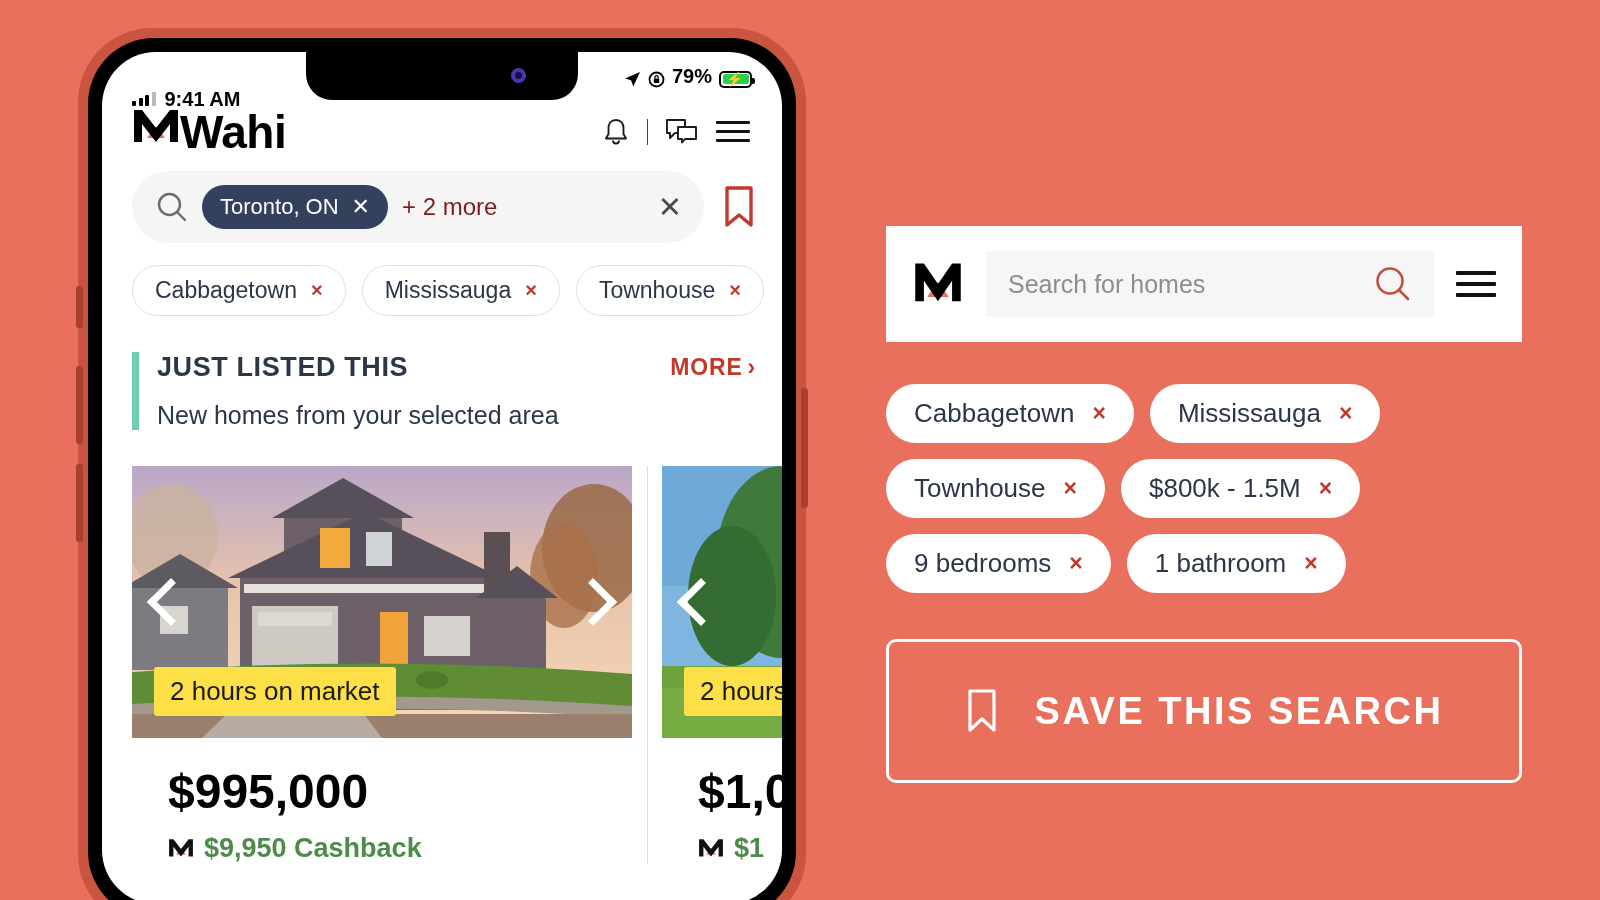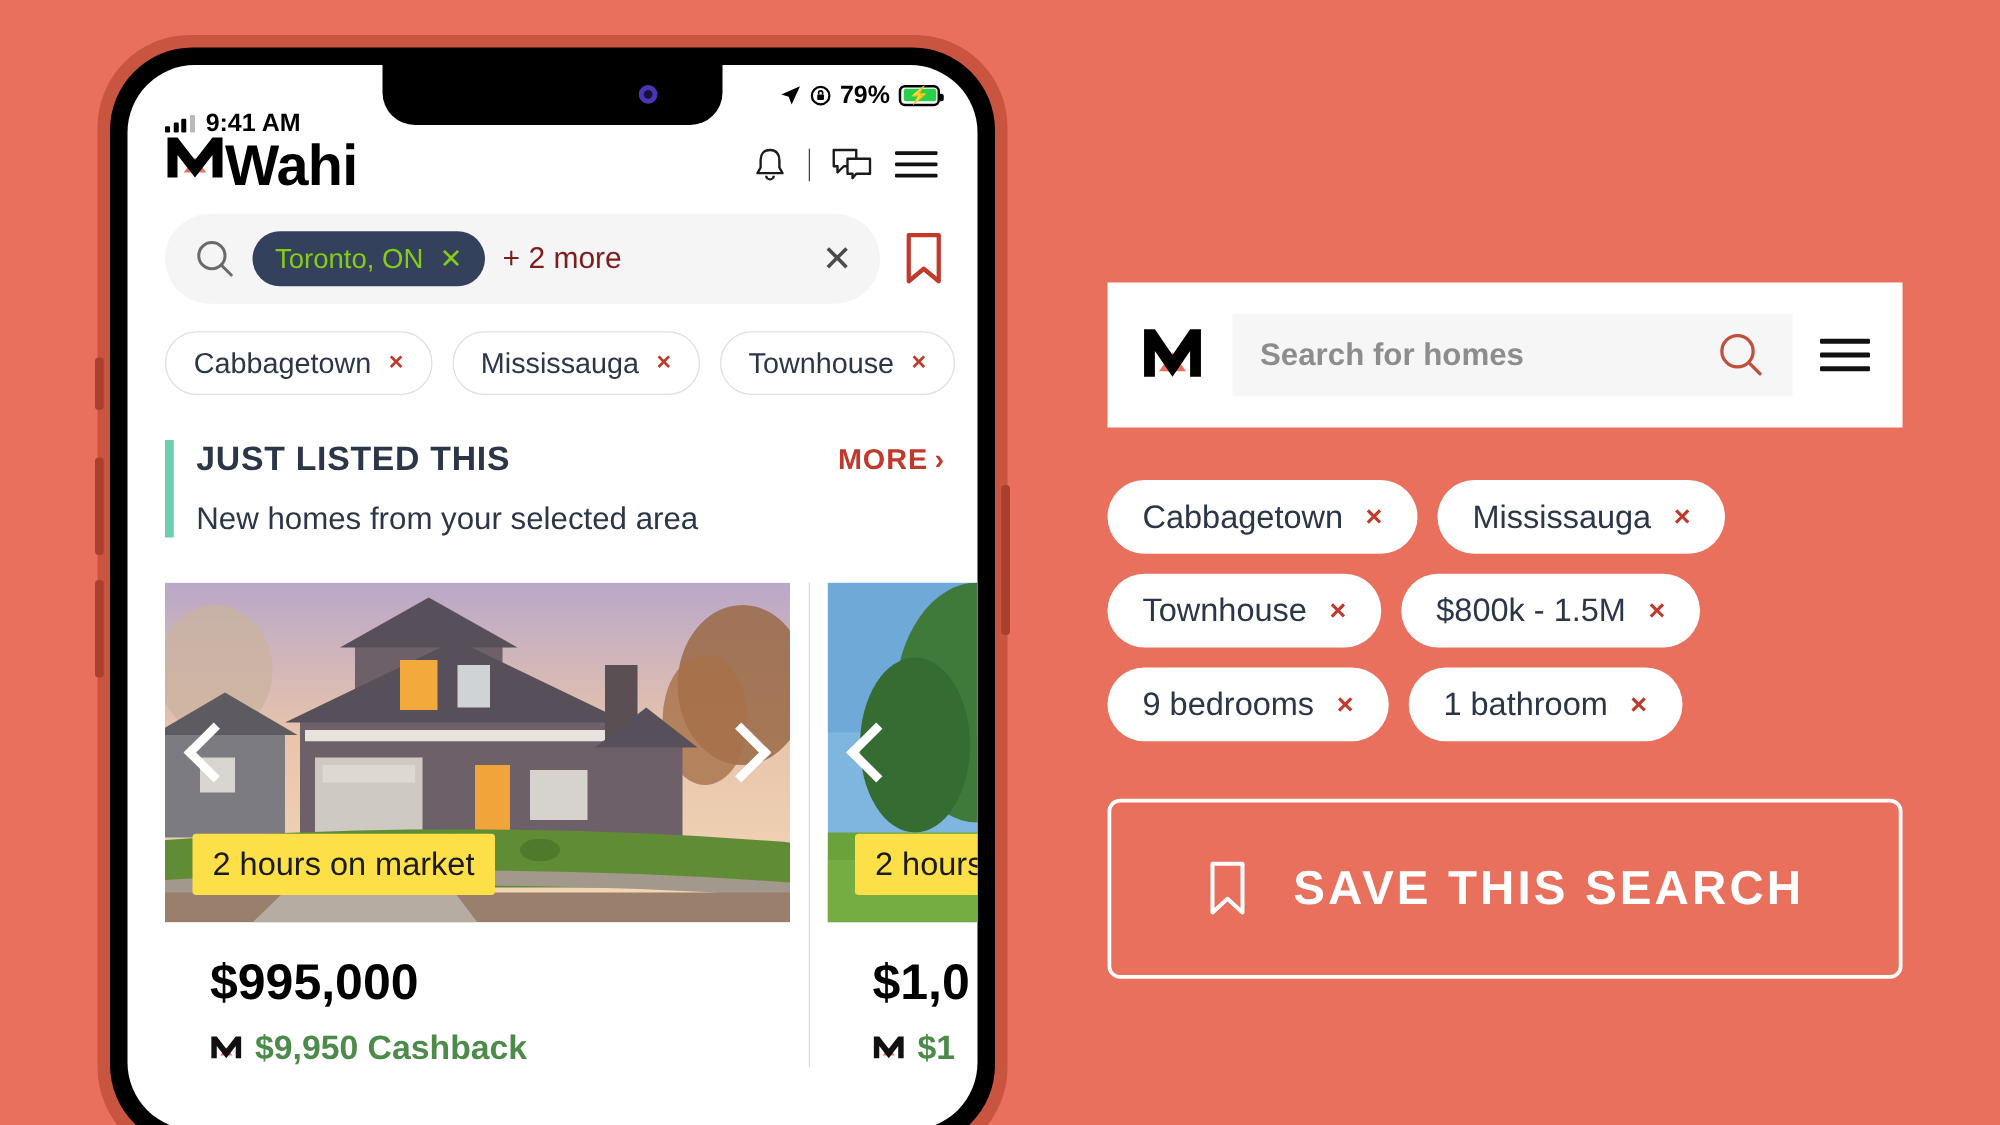--- a/index.html
+++ b/index.html
@@ -68,21 +68,21 @@
     padding: 0 30px 0 30px;
     font-size: 20px; font-weight: 600; color: #000;
   }
   #status-left { display: flex; align-items: center; gap: 9px; margin-top: 46px; }
   .sig-bars { display: flex; align-items: flex-end; gap: 2.5px; height: 14px; }
   .sig-bars i { display: block; width: 4px; background: #000; border-radius: 1px; }
   .sig-bars i:nth-child(1) { height: 5px; }
   .sig-bars i:nth-child(2) { height: 8px; }
   .sig-bars i:nth-child(3) { height: 11px; }
   .sig-bars i:nth-child(4) { height: 14px; background: #b9b9b9; }
-  #status-right { display: flex; align-items: center; gap: 7px; }
+  #status-right { display: flex; align-items: flex-end; gap: 7px; }
   .batt {
     position: relative;
     width: 33px; height: 17px;
     border: 2px solid #000; border-radius: 5px;
     padding: 1.5px;
   }
   .batt::after {
     content: ""; position: absolute; right: -5px; top: 5px;
     width: 3px; height: 6px; background: #000; border-radius: 0 2px 2px 0;
   }
@@ -125,21 +125,21 @@
     flex: 1;
     display: flex; align-items: center; gap: 14px;
     height: 72px;
     background: #f5f5f5;
     border-radius: 36px;
     padding: 0 22px 0 24px;
   }
   .loc-chip {
     display: flex; align-items: center; gap: 13px;
     background: #33415C;
-    color: #84cc16;
+    color: #ffffff;
     border-radius: 24px;
     padding: 9px 18px;
     font-size: 22px;
   }
   .loc-chip .x { font-size: 22px; font-weight: 400; }
   #more-count { font-size: 24px; color: #7f1d1d; white-space: nowrap; }
   #clear-all { margin-left: auto; font-size: 29px; color: #4a4a4a; font-weight: 300; }
 
   
   #phone-chips {
@@ -197,21 +197,21 @@
     border-radius: 3px;
   }
   .chev {
     position: absolute; top: 50%; transform: translateY(-50%);
     width: 34px; height: 34px;
     border-top: 7px solid #fff; border-right: 7px solid #fff;
   }
   .chev.left  { left: 22px;  transform: translateY(-50%) rotate(-135deg); }
   .chev.right { right: 22px; transform: translateY(-50%) rotate(45deg); }
   .card-body { padding: 26px 0 0 36px; }
-  .price { font-size: 40px; font-weight: 700; color: #000; }
+  .price { font-size: 48px; font-weight: 700; color: #000; }
   .cashback {
     display: flex; align-items: center; gap: 10px;
     margin-top: 14px;
     font-size: 27px; font-weight: 700; color: #4C8B4A;
   }
   .card-sep {
     position: absolute; top: 0; bottom: 0; left: -15px;
     width: 1px; background: #dcdcdc;
   }
 
@@ -228,21 +228,20 @@
     padding: 0 26px 0 26px;
     gap: 22px;
   }
   #web-logo { width: 52px; height: 48px; flex-shrink: 0; }
   #web-search-field {
     flex: 1;
     height: 66px;
     background: #f6f6f6;
     display: flex; align-items: center;
     padding: 0 22px;
-    font-weight: bold;
   }
   #web-search-placeholder { flex: 1; font-size: 25px; color: #8d8d8d; }
   #web-hamburger { display: flex; flex-direction: column; gap: 7px; width: 40px; flex-shrink: 0; }
   #web-hamburger i { height: 4px; background: #111; border-radius: 1px; }
 
   #web-chips {
     display: flex; flex-wrap: wrap; gap: 16px;
     margin-top: 42px;
   }
   .w-chip {

